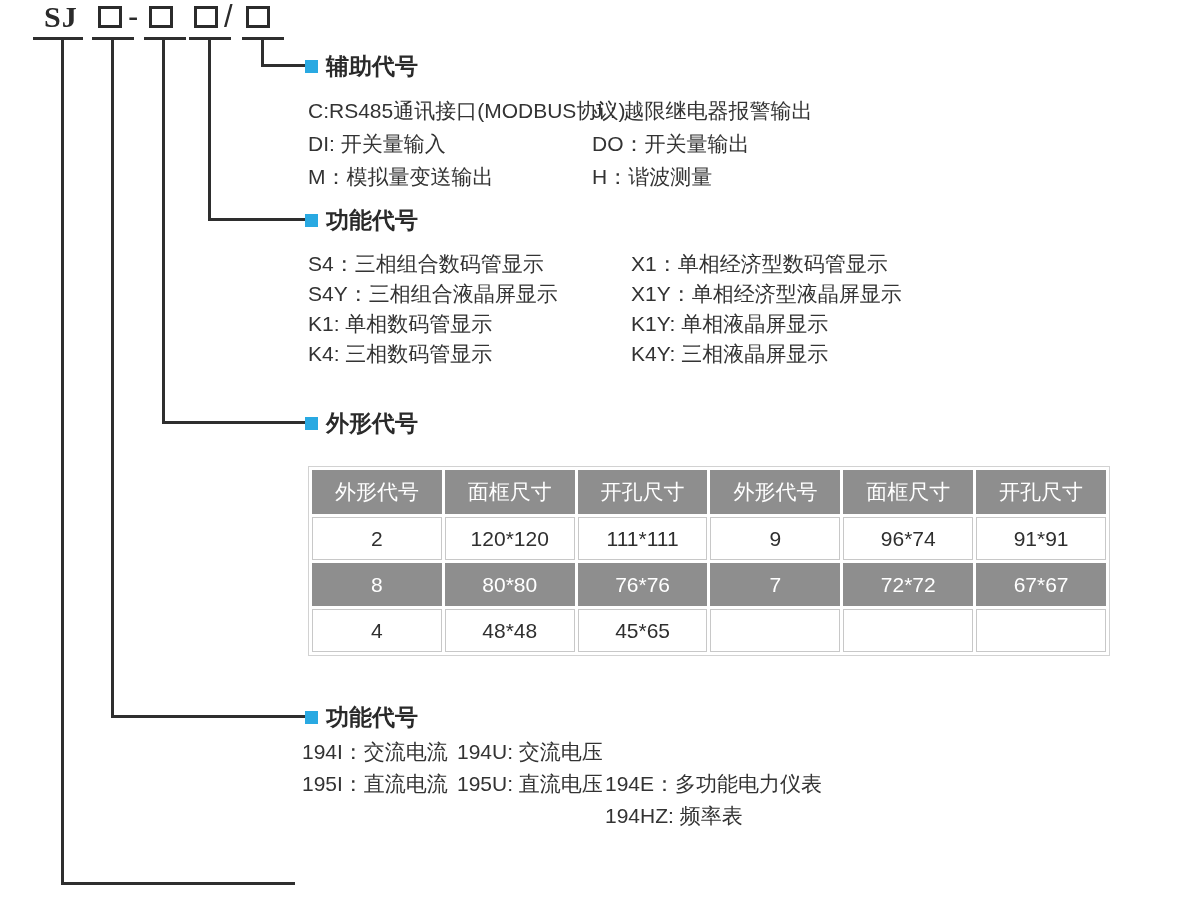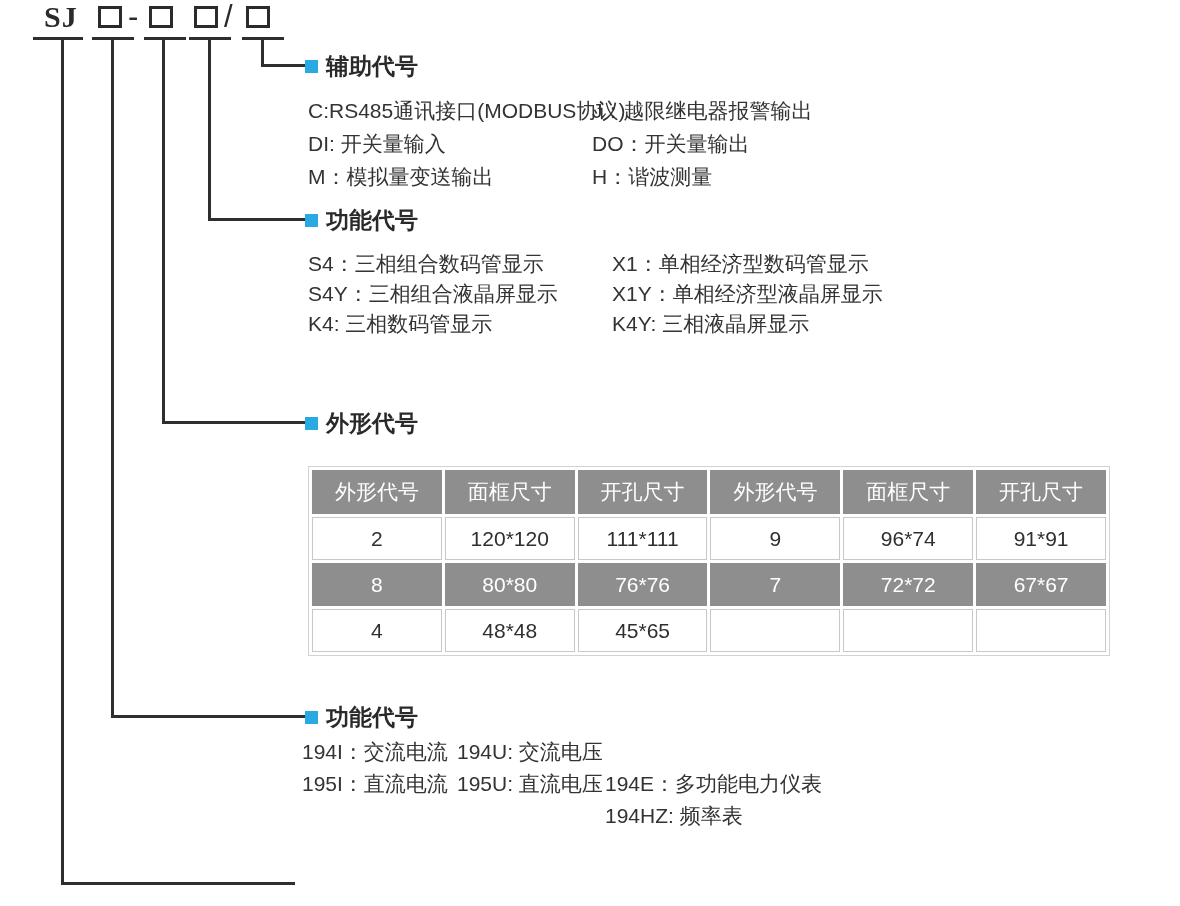--- a/index.html
+++ b/index.html
@@ -17,21 +17,21 @@
   .vline{width:2.5px;}
   
   .sec-title{position:absolute;display:flex;align-items:center;gap:8px;}
   .bullet{width:13px;height:13px;background:#29a9e2;flex:0 0 auto;}
   .ttl{font-size:23px;font-weight:700;color:#2a2a2a;line-height:27px;white-space:nowrap;text-align:right;}
   
   .list{position:absolute;font-size:21px;color:#333;}
   .lrow{display:flex;white-space:nowrap;}
   .aux .lrow{line-height:33px;}
   .aux .c1{width:284px;flex:0 0 auto;}
-  .disp .lrow{line-height:30px;}
+  .disp .lrow{line-height:30px;gap:19px;}
   .disp .c1{width:304px;flex:0 0 auto;}
   .fn2 .lrow{line-height:32px;align-items:flex-end;}
   .fn2 .c1{width:155px;flex:0 0 auto;}
   .fn2 .c2{width:148px;flex:0 0 auto;}
   
   .spec-table{
     position:absolute;left:308px;top:466px;width:802px;
     border-collapse:separate;border-spacing:3px;background:#fff;
     border:1px solid #d2d2d2;table-layout:fixed;
   }
@@ -102,20 +102,24 @@
   <div class="list disp" style="left:308px;top:249px">
     <div class="lrow">
       <span class="c1">S4：三相组合数码管显示</span>
       <span>X1：单相经济型数码管显示</span>
     </div>
     <div class="lrow">
       <span class="c1">S4Y：三相组合液晶屏显示</span>
       <span>X1Y：单相经济型液晶屏显示</span>
     </div>
     <div class="lrow">
+      <span class="c1">K1: 单相数码管显示</span>
+      <span>K1Y: 单相液晶屏显示</span>
+    </div>
+    <div class="lrow">
       <span class="c1">K4: 三相数码管显示</span>
       <span>K4Y: 三相液晶屏显示</span>
     </div>
   </div>
 
   <div class="sec-title" style="left:305px;top:410px">
     <span class="bullet"></span>
     <span class="ttl">外形代号</span>
   </div>
   <table class="spec-table">

